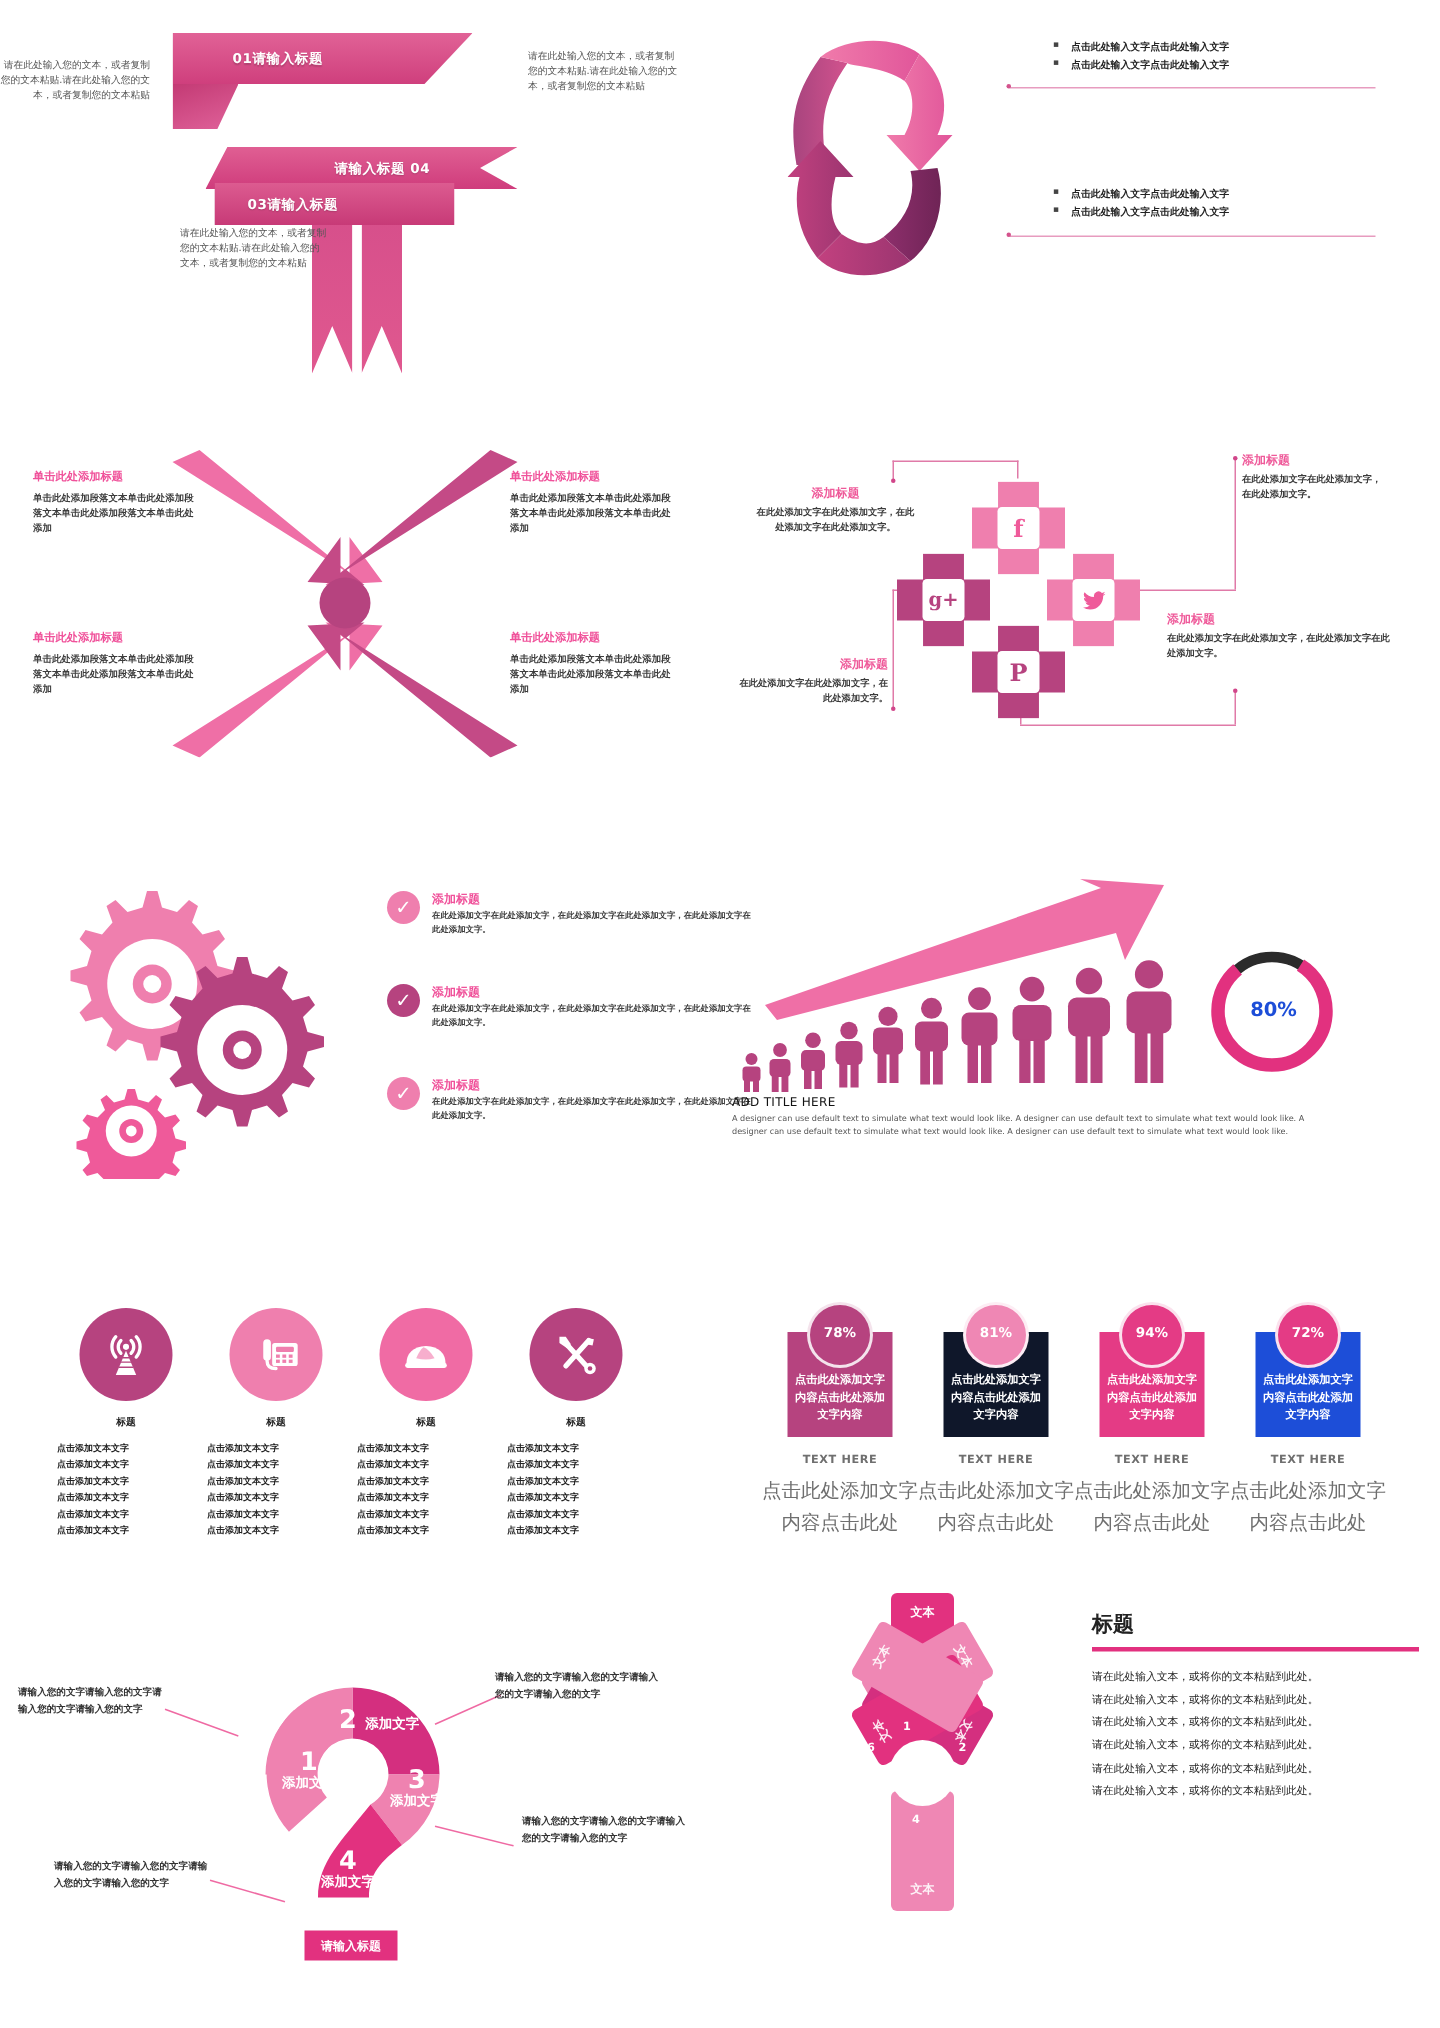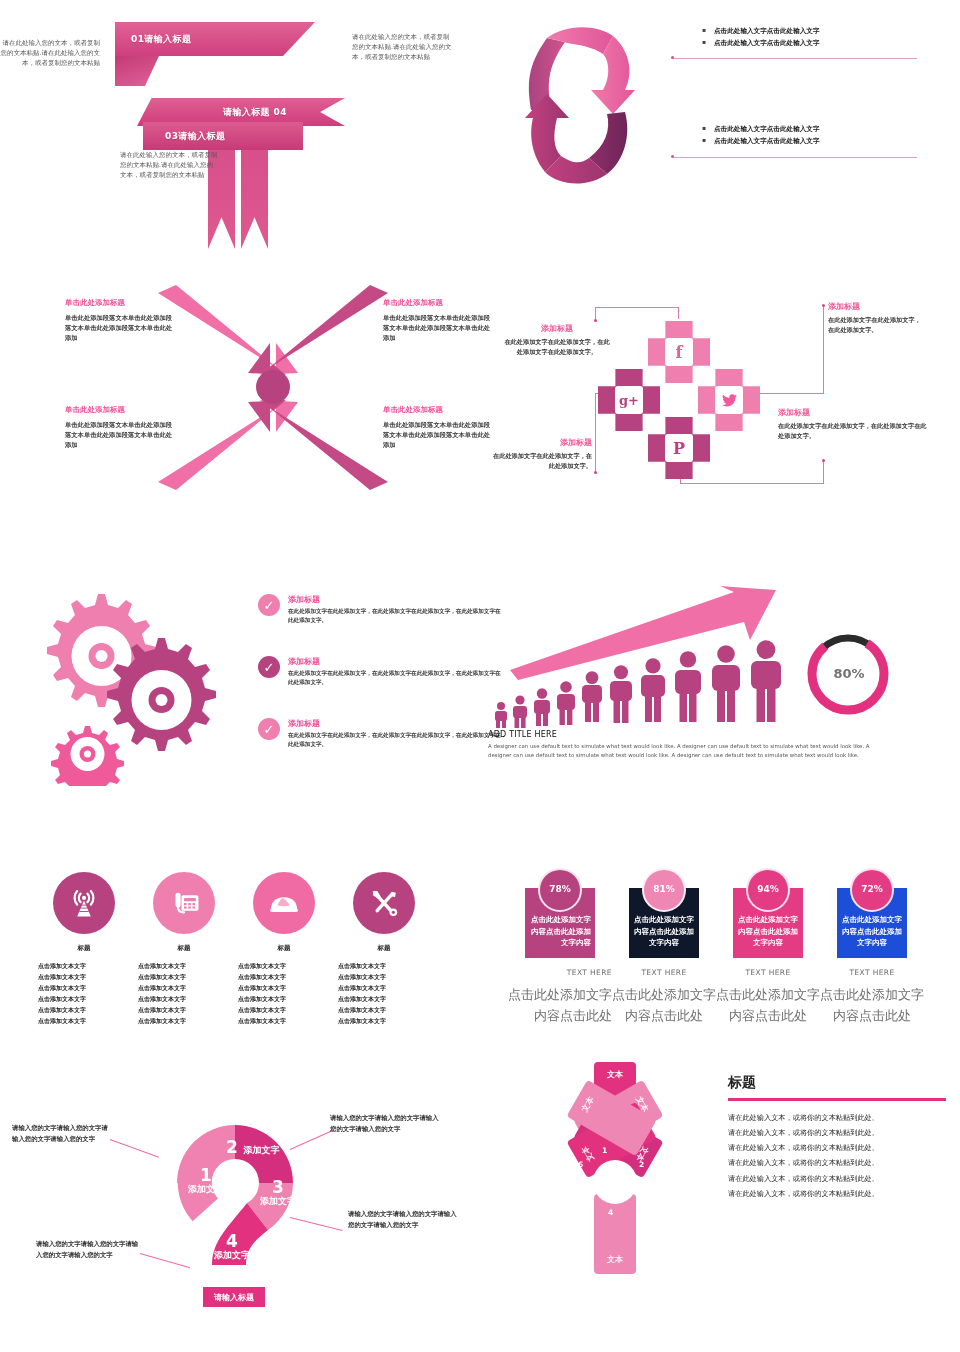--- a/index.html
+++ b/index.html
@@ -24,21 +24,21 @@
   }
   .rib-tail.l { left:0; clip-path:polygon(0 0,100% 0,100% 100%,50% 76%,0 100%); }
   .rib-tail.r { left:33px; clip-path:polygon(0 0,100% 0,100% 100%,50% 76%,0 100%); }
 
   .band {
     position:absolute; color:#fff; font-size:9px; font-weight:bold;
     display:flex; align-items:center; letter-spacing:.4px;
     text-shadow:0 1px 1px rgba(0,0,0,.18);
   }
   .band1 {
-    left:0; top:0; width:200px; height:34px; padding-left:16px;
+    left:0; top:0; width:200px; height:34px; padding-left:40px;
     background:linear-gradient(180deg,#e16296,#cf3f7d);
     clip-path:polygon(0 0,100% 0,84% 100%,0 100%);
     box-shadow:0 2px 4px rgba(0,0,0,.15);
   }
   .band1-fold {
     position:absolute; left:0; top:34px; width:44px; height:30px;
     background:linear-gradient(160deg,#c33a74,#e0629a);
     clip-path:polygon(0 0,100% 0,68% 100%,0 100%);
   }
   .band2 {
@@ -64,21 +64,21 @@
   #s1r { left:480px; top:0; width:480px; height:260px; }
   .cyc { position:absolute; left:45px; top:22px; width:130px; height:180px; }
   .cyc-line { position:absolute; height:1px; background:#e79cbf; }
   .cyc-dot  { position:absolute; width:3px; height:3px; border-radius:50%; background:#d4538d; }
   .bullets { position:absolute; }
   .bullets li { list-style:none; font-size:6.6px; line-height:1.75; color:#222;
     font-weight:bold; position:relative; padding-left:12px; }
   .bullets li:before { content:"▪"; position:absolute; left:0; top:-1px; font-size:6px; color:#444; }
 
   
-  #s2l { left:0; top:280px; width:480px; height:215px;margin-left:43px; }
+  #s2l { left:0; top:295px; width:480px; height:215px; }
   .q-ttl { font-size:7.5px; font-weight:bold; color:#f0519a; margin-bottom:5px; }
   .q-bd  { font-size:6.3px; line-height:1.62; color:#3d3d3d; font-weight:bold; }
 
   
   #s2r { left:480px; top:295px; width:480px; height:215px; }
   .soc { position:absolute; width:62px; height:62px; }
   .soc .plus {
     position:absolute; inset:0;
     clip-path:polygon(28% 0,72% 0,72% 28%,100% 28%,100% 72%,72% 72%,72% 100%,28% 100%,28% 72%,0 72%,0 28%,28% 28%);
   }
@@ -99,42 +99,42 @@
   .chk {
     width:22px;height:22px;border-radius:50%;flex:0 0 22px;
     display:flex;align-items:center;justify-content:center;
     color:#fff;font-size:13px;font-weight:bold;line-height:1;
   }
   .chk-ttl{ font-size:8px;font-weight:bold;color:#f0519a;margin-bottom:2px; }
   .chk-bd { font-size:5.6px;line-height:1.6;color:#3b3b3b;font-weight:bold;width:215px; }
 
   
   #s3r { left:480px; top:580px; width:480px; height:215px; }
-  .donut-lbl { position:absolute; font-size:13px; font-weight:bold; color:#737373; }
+  .donut-lbl { position:absolute; font-size:13px; font-weight:bold; color:#1d4ed8; }
   .add-ttl { font-size:8px; font-weight:normal; color:#111; letter-spacing:.2px; }
   .add-bd  { font-size:5.4px; line-height:1.65; color:#555; width:390px; margin-top:3px; }
 
   
   #s4l { left:0; top:860px; width:480px; height:220px; }
   .ic-col { position:absolute; width:108px; text-align:center; }
   .ic-circ { width:62px;height:62px;border-radius:50%;margin:0 auto;
     display:flex;align-items:center;justify-content:center; }
   .ic-ttl { font-size:6.5px;font-weight:bold;color:#222;margin-top:10px; }
   .ic-bd  { font-size:6px;line-height:1.85;color:#222;font-weight:bold;margin-top:7px;text-align:left;padding-left:8px; }
 
   
   #s4r { left:480px; top:860px; width:480px; height:220px; }
   .pc { position:absolute; width:104px; text-align:center; }
   .pc-box { position:relative; width:70px; margin:0 auto; padding:26px 4px 9px;
     color:#fff; font-size:7.5px; font-weight:bold; line-height:1.55; }
   .pc-bub { position:absolute; left:50%; top:-20px; transform:translateX(-50%);
     width:44px;height:44px;border-radius:50%;
     display:flex;align-items:center;justify-content:center;
     color:#fff;font-size:9px;font-weight:bold; border:2px solid rgba(255,255,255,.85); }
-  .pc-lbl { font-size:7.5px;color:#6f6f6f;margin-top:10px;letter-spacing:.4px; }
+  .pc-lbl { font-size:7.5px;color:#6f6f6f;margin-top:10px;letter-spacing:.4px;font-weight:bold; }
   .pc-bd  { font-size:13px;line-height:1.6;color:#6f6f6f;margin-top:8px; }
 
   
   #s5l { left:0; top:1105px; width:480px; height:240px; }
   .qm-seg { position:absolute; color:#fff; font-weight:bold; }
   .qm-badge { position:absolute; left:203px; top:182px; width:62px; height:20px;
     background:#e2317f; color:#fff; font-size:8px; font-weight:bold;
     display:flex;align-items:center;justify-content:center; }
   .lead { position:absolute; height:1px; background:#ef6aa3; transform-origin:left center; }
   .cap { position:absolute; font-size:6.4px; line-height:1.65; color:#333; font-weight:bold; }
@@ -552,21 +552,21 @@
         <div>点击添加文本文字</div>
         <div>点击添加文本文字</div>
         <div>点击添加文本文字</div>
         <div>点击添加文本文字</div>
         <div>点击添加文本文字</div>
       </div>
     </div>
   </div>
 
   <div class="blk" id="s4r">
-    <div class="pc" style="left:28px;top:28px;text-align:right;">
+    <div class="pc" style="left:28px;top:28px;">
       <div class="pc-box" style="background:#b6437f">
         <div class="pc-bub" style="background:#b6437f">78%</div>
         <span>点击此处添加文字内容点击此处添加文字内容</span>
       </div>
       <div class="pc-lbl">TEXT HERE</div>
       <div class="pc-bd">点击此处添加文字内容点击此处</div>
     </div>
     <div class="pc" style="left:132px;top:28px;">
       <div class="pc-box" style="background:#0f172a">
         <div class="pc-bub" style="background:#ef87b4">81%</div>

